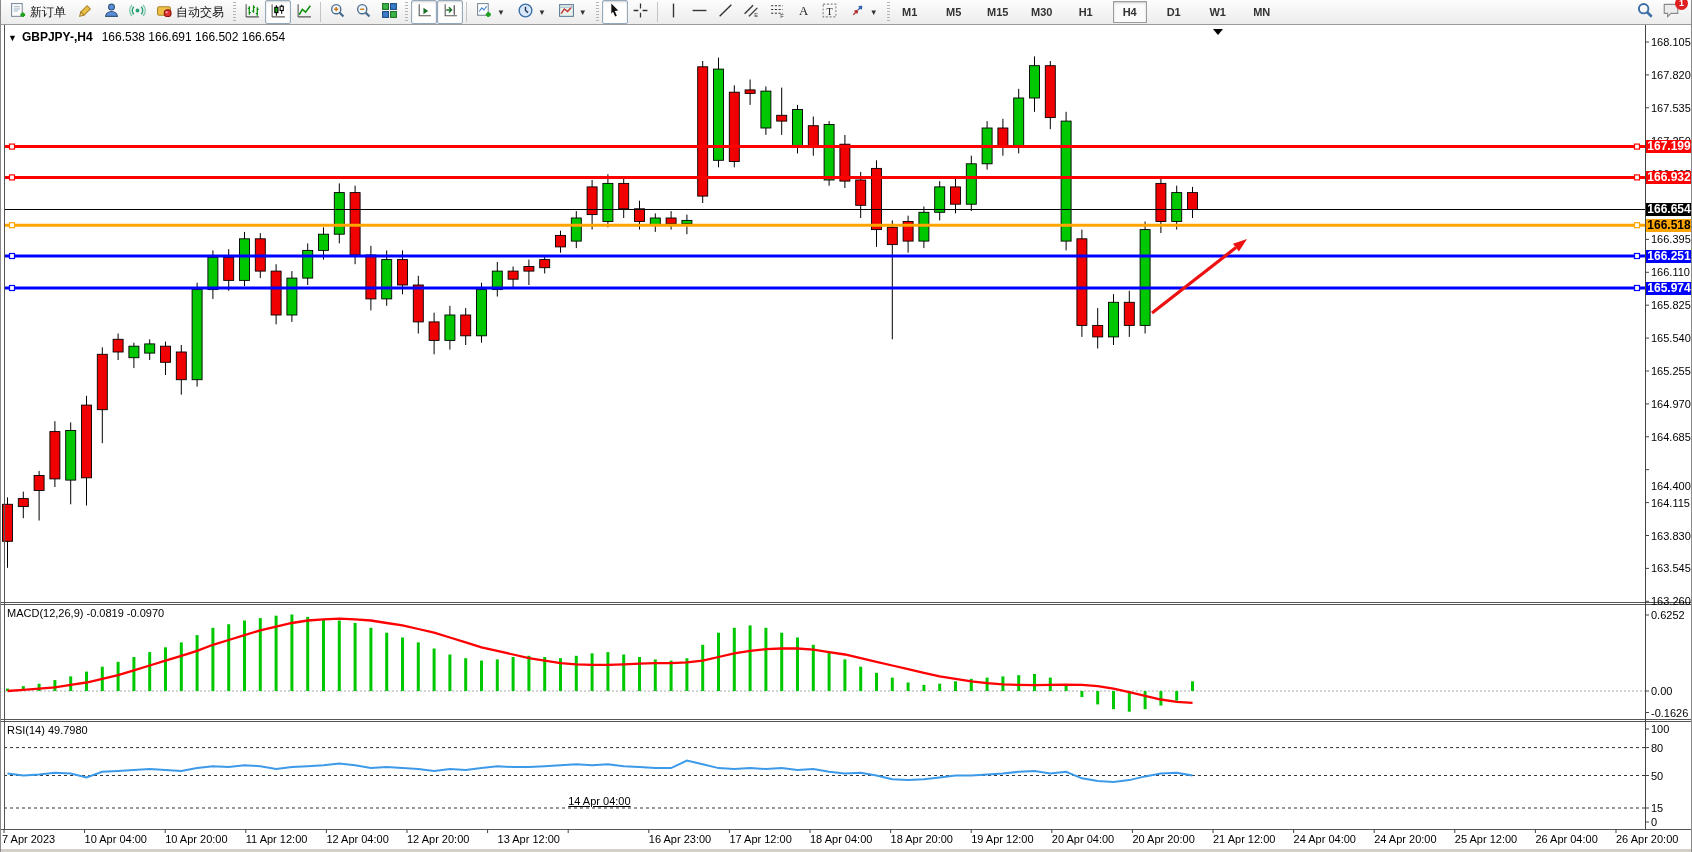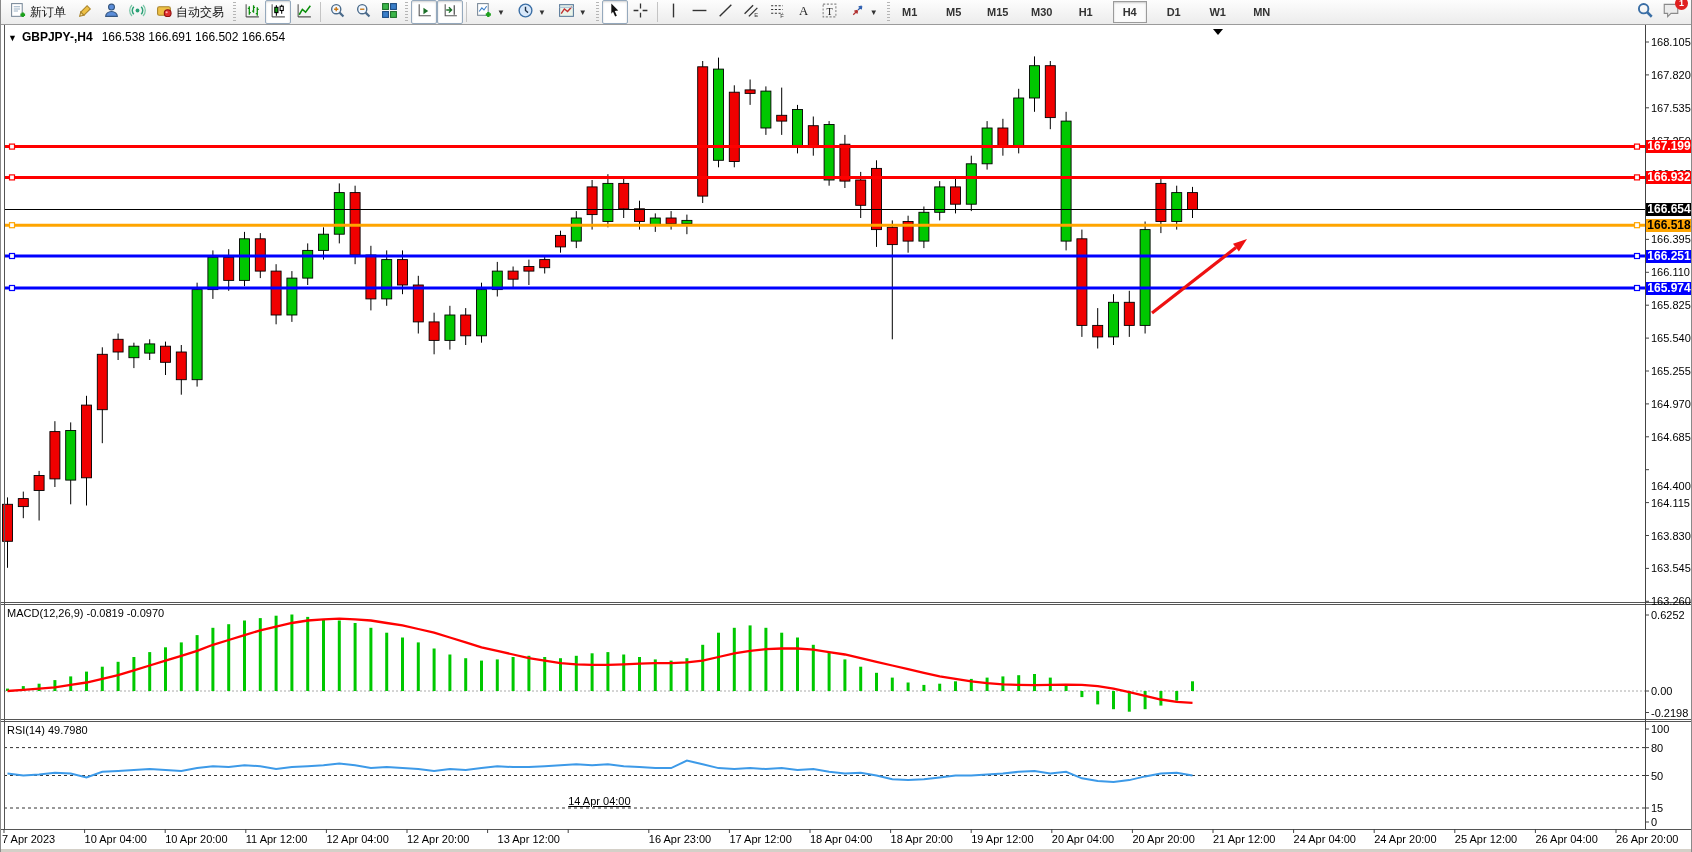--- a/index.html
+++ b/index.html
@@ -584,21 +584,21 @@
     <div class="axis-label" style="left: 1651px; top: 562.4px;">163.545</div>
     <div class="axis-label" style="left: 1651px; top: 595.3px;">163.260</div>
     <div class="chip" style="left: 1646px; top: 140px; background: rgb(255, 0, 0); color: rgb(255, 255, 255);">167.199</div>
     <div class="chip" style="left: 1646px; top: 171px; background: rgb(255, 0, 0); color: rgb(255, 255, 255);">166.932</div>
     <div class="chip" style="left: 1646px; top: 203px; background: rgb(0, 0, 0); color: rgb(255, 255, 255);">166.654</div>
     <div class="chip" style="left: 1646px; top: 219px; background: rgb(255, 165, 0); color: rgb(0, 0, 0);">166.518</div>
     <div class="chip" style="left: 1646px; top: 250px; background: rgb(0, 0, 255); color: rgb(255, 255, 255);">166.251</div>
     <div class="chip" style="left: 1646px; top: 282px; background: rgb(0, 0, 255); color: rgb(255, 255, 255);">165.974</div>
     <div class="axis-label" style="left: 1651px; top: 609px;">0.6252</div>
     <div class="axis-label" style="left: 1651px; top: 685px;">0.00</div>
-    <div class="axis-label" style="left: 1651px; top: 706.5px;">-0.2198</div>
+    <div class="axis-label" style="left: 1651px; top: 706.5px;">-0.1626</div>
     <div class="axis-label" style="left: 1651px; top: 723px;">100</div>
     <div class="axis-label" style="left: 1651px; top: 741.6px;">80</div>
     <div class="axis-label" style="left: 1651px; top: 769.5px;">50</div>
     <div class="axis-label" style="left: 1651px; top: 802px;">15</div>
     <div class="axis-label" style="left: 1651px; top: 816px;">0</div>
     <div class="time-label" style="left: 2px; top: 833px;">7 Apr 2023</div>
     <div class="time-label" style="left: 84.6px; top: 833px;">10 Apr 04:00</div>
     <div class="time-label" style="left: 165.2px; top: 833px;">10 Apr 20:00</div>
     <div class="time-label" style="left: 245.8px; top: 833px;">11 Apr 12:00</div>
     <div class="time-label" style="left: 326.4px; top: 833px;">12 Apr 04:00</div>

